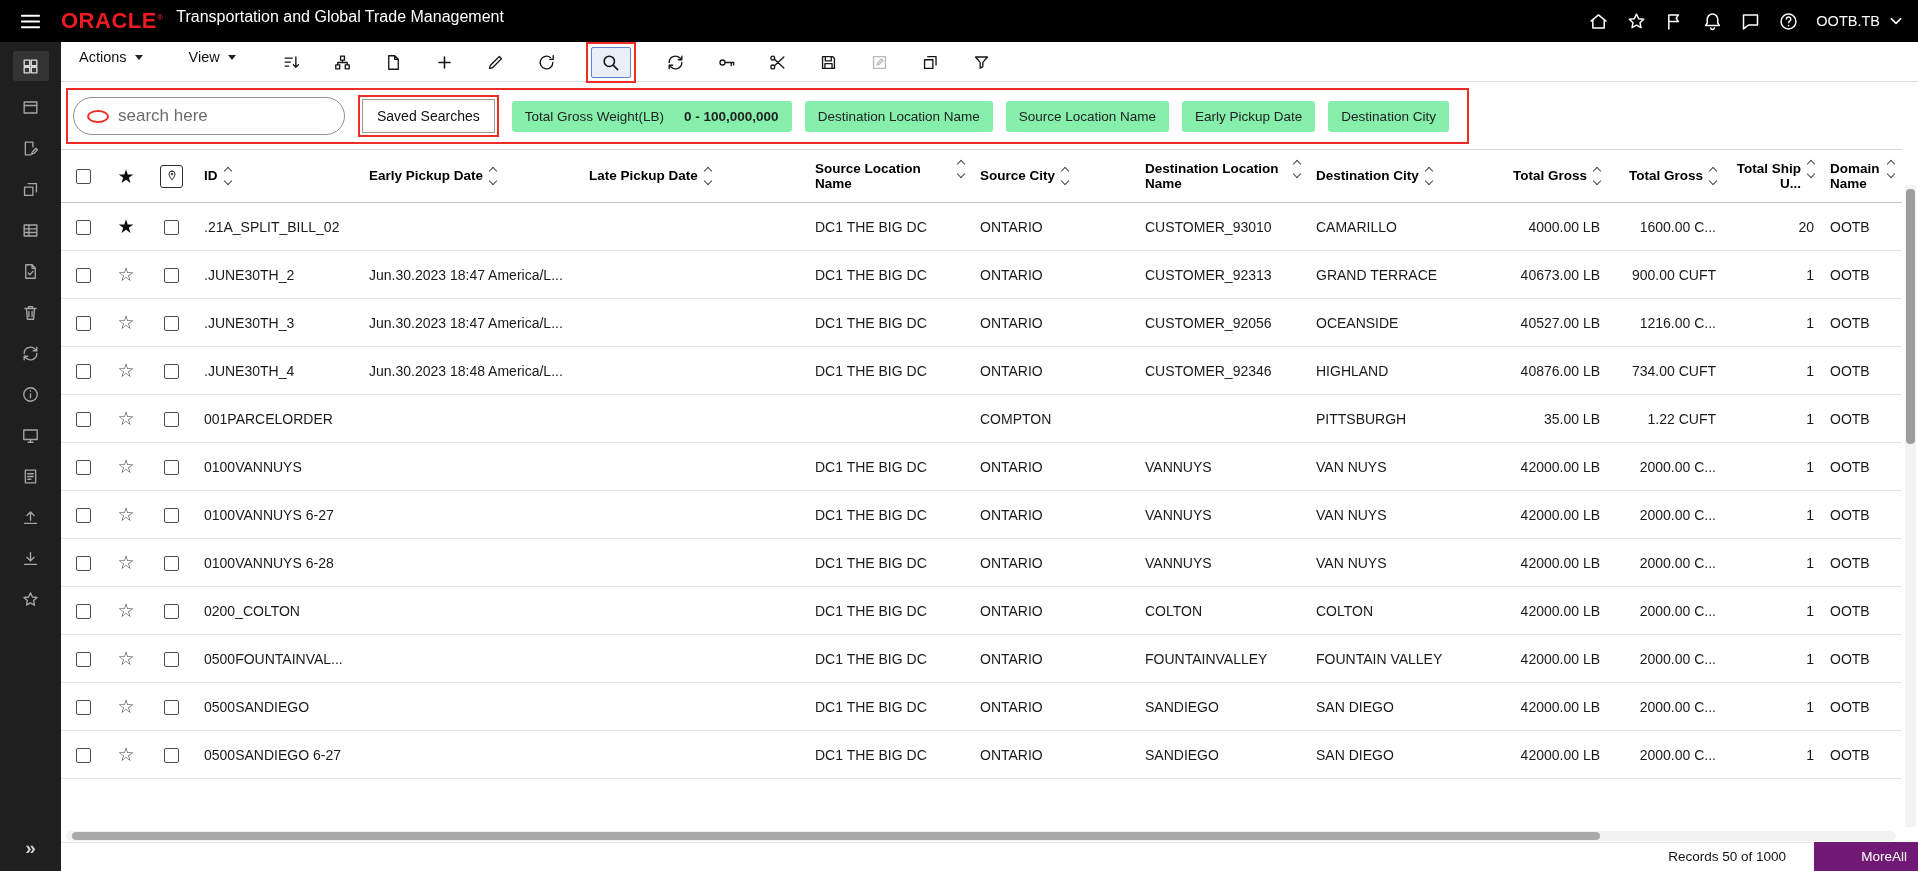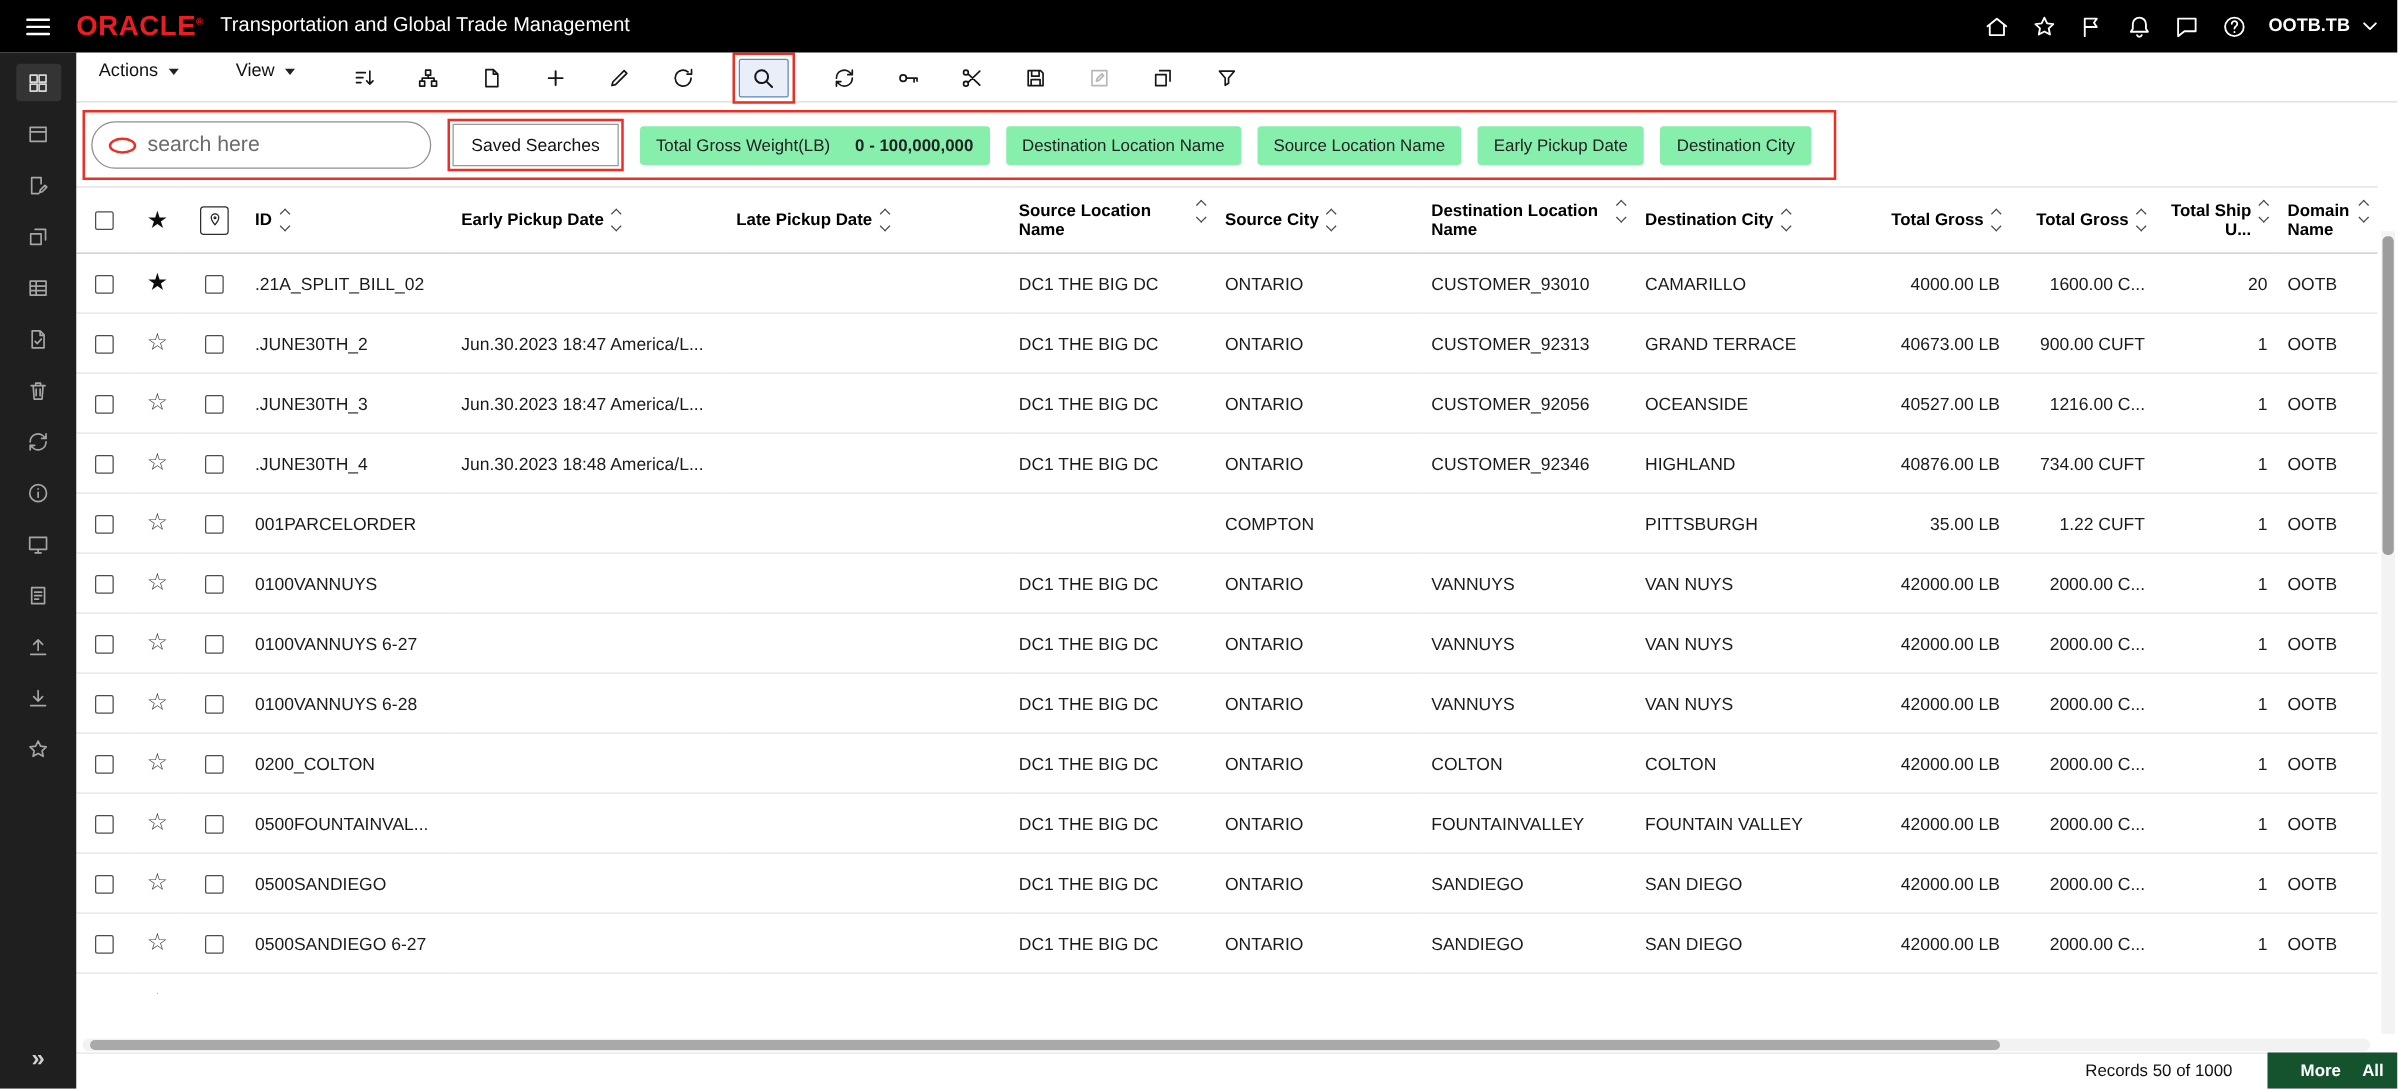--- a/index.html
+++ b/index.html
@@ -6,32 +6,32 @@
 *{box-sizing:border-box;margin:0;padding:0}
 body{width:1918px;height:871px;overflow:hidden;position:relative;background:#fff;
      font-family:"Liberation Sans","DejaVu Sans",sans-serif;color:#1a1a1a}
 button{font-family:inherit;cursor:pointer;background:none;border:none;color:inherit}
 svg{display:block}
 
 
 .topbar{position:absolute;inset:0 0 auto 0;height:42px;background:var(--topbar-bg);
         display:flex;align-items:center;color:#fff;z-index:9}
 .hamburger{width:61px;display:flex;justify-content:center;color:#fff;font-size:23px}
-.brand{display:flex;align-items:center}
+.brand{display:flex;align-items:flex-start}
 .logo{color:var(--oracle);font-weight:700;font-size:22px;letter-spacing:.5px}
 .logo sup{font-size:8px;vertical-align:super}
 .app-title{font-size:16px;margin-left:13px;font-weight:400;color:#fff}
 .topbar-right{margin-left:auto;display:flex;align-items:center;gap:17px;padding-right:14px}
 .top-icon{color:#fff;font-size:21px}
 .top-search{width:278px;height:27px;border:1.5px solid #ededed;border-radius:14px;
             display:flex;align-items:center;padding:0 11px;background:#0a0a0a}
 .top-search input{flex:1;background:transparent;border:none;outline:none;color:#fff;font-size:13.5px}
 .top-search input::placeholder{color:#ddd}
 .top-search .top-icon{font-size:17px}
-.user{display:flex;gap:8px;font-size:14.5px;font-weight:700;color:#fff}
+.user{display:flex;gap:8px;font-size:14.5px;font-weight:400;color:#fff}
 .user .top-icon{font-size:16px}
 
 
 .sidebar{position:absolute;top:42px;left:0;bottom:0;width:61px;background:var(--sidebar-bg);
          display:flex;flex-direction:column;align-items:center;padding-top:9px;z-index:8}
 .side-item{width:36px;height:30px;display:flex;align-items:center;justify-content:center;
            color:#a6a6a6;margin-bottom:11px;font-size:19px;border-radius:3px;cursor:pointer}
 .side-item.active{background:#343434;color:#d8d8d8}
 .side-expand{margin-top:auto;margin-bottom:12px;color:#d0d0d0;font-size:19px;font-weight:700}
 
@@ -96,23 +96,23 @@
 .pin-btn{width:23px;height:23px;border:1.6px solid #2d2d2d;border-radius:3px;display:inline-flex;
          align-items:center;justify-content:center;font-size:14px;color:#222;cursor:pointer;background:#fff}
 
 
 .hscroll{position:absolute;left:5px;right:22px;bottom:30px;height:10px;background:#f2f2f2;border-radius:5px}
 .hthumb{position:absolute;left:6px;top:1px;height:8px;width:1528px;background:#a9a9a9;border-radius:4px}
 .vscroll{position:absolute;right:2px;top:143px;bottom:44px;width:11px;background:#f3f3f3}
 .vthumb{position:absolute;top:4px;left:1px;width:9px;height:255px;background:#9d9d9d;border-radius:4px}
 .statusbar{position:absolute;left:0;right:0;bottom:0;height:29px;background:#fff;border-top:1px solid #e6e6e6}
 .records{position:absolute;right:132px;top:6px;font-size:13.5px;color:#111}
-.blackbar{position:absolute;right:0;bottom:0;width:104px;height:29px;background:#14532d;color:#fff;
-          display:flex;align-items:center;justify-content:flex-end;gap:17px;padding:0 11px;
-          font-size:13.5px;font-weight:700}
+.blackbar{position:absolute;right:0;bottom:0;width:104px;height:29px;background:#701a75;color:#fff;
+          display:flex;align-items:center;justify-content:flex-end;padding:0 11px;
+          font-size:13.5px;font-weight:400}
 .blackbar span{cursor:pointer}
 </style>
 </head>
 <body>
 
 <header class="topbar">
   <button class="hamburger">
       <svg viewBox="0 0 24 24" width="1em" height="1em" fill="none" stroke="currentColor" stroke-width="2" stroke-linecap="round" stroke-linejoin="round">
         <path d="M3 6h18M3 12h18M3 18h18"></path>
       </svg>

